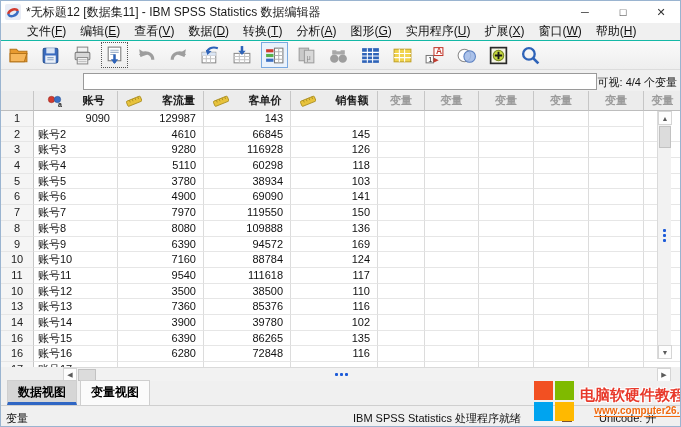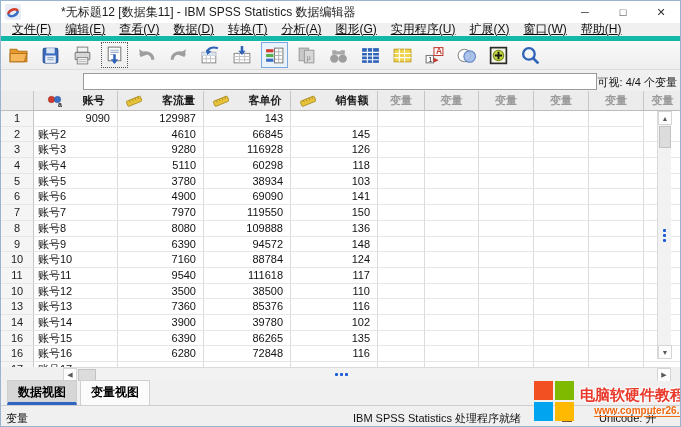--- a/index.html
+++ b/index.html
@@ -2,26 +2,26 @@
 <html><head>
 <meta charset="utf-8">
 <style>
   html,body{margin:0;padding:0;background:#cfd6de;}
   *{box-sizing:border-box;font-family:"Liberation Sans","DejaVu Sans",sans-serif;}
   .window{position:relative;width:681px;height:427px;background:#f0f0f0;border:1px solid #9ab4d0;overflow:hidden;}
 
   
   .titlebar{position:absolute;left:0;top:0;width:100%;height:22px;background:#ffffff;display:flex;align-items:center;padding-left:4px;}
   .app-icon{width:16px;height:16px;margin-right:5px;display:inline-flex;}
-  .title{font-size:12px;color:#1a1a1a;white-space:nowrap;margin-left:35px;}
+  .title{font-size:12px;color:#1a1a1a;white-space:nowrap;}
   .win-controls{position:absolute;right:0;top:0;height:22px;display:flex;}
   .winbtn{width:38px;height:22px;display:flex;align-items:center;justify-content:center;font-size:11px;color:#333;}
 
   
-  .menubar{position:absolute;left:0;top:22px;width:100%;height:18px;background:#f0f0f0;display:flex;align-items:center;padding-left:4px;border-bottom:5px solid #14b8a6;text-decoration:underline;}
+  .menubar{position:absolute;left:0;top:22px;width:100%;height:18px;background:#f0f0f0;display:flex;align-items:center;padding-left:19px;border-bottom:1px solid #14b8a6;}
   .menu-item{font-size:12px;color:#111;padding:0 7px;white-space:nowrap;}
   .menu-item u{text-decoration:underline;}
 
   
   .toolbar{position:absolute;left:0;top:40px;width:100%;height:28px;background:linear-gradient(#fafafa,#eeeeee);display:flex;align-items:center;padding-left:4px;gap:5px;}
   .tool{width:27px;height:26px;display:flex;align-items:center;justify-content:center;border:1px solid transparent;background:transparent;padding:0;}
   .tool svg{width:21px;height:21px;}
   .tool.focused{outline:1px dotted #555;outline-offset:-1px;}
   .tool.selected{border:1px solid #7aa9e0;background:#eaf2fc;}
 
@@ -396,21 +396,21 @@
           <div class="cell"></div>
           <div class="cell"></div>
           <div class="cell"></div>
           <div class="cell"></div>
         </div>
         <div class="grid-row">
           <div class="cell rowh">9</div>
           <div class="cell txt">账号9</div>
           <div class="cell num">6390</div>
           <div class="cell num">94572</div>
-          <div class="cell num">148</div>
+          <div class="cell num">169</div>
           <div class="cell"></div>
           <div class="cell"></div>
           <div class="cell"></div>
           <div class="cell"></div>
           <div class="cell"></div>
           <div class="cell"></div>
         </div>
         <div class="grid-row">
           <div class="cell rowh">10</div>
           <div class="cell txt">账号10</div>

